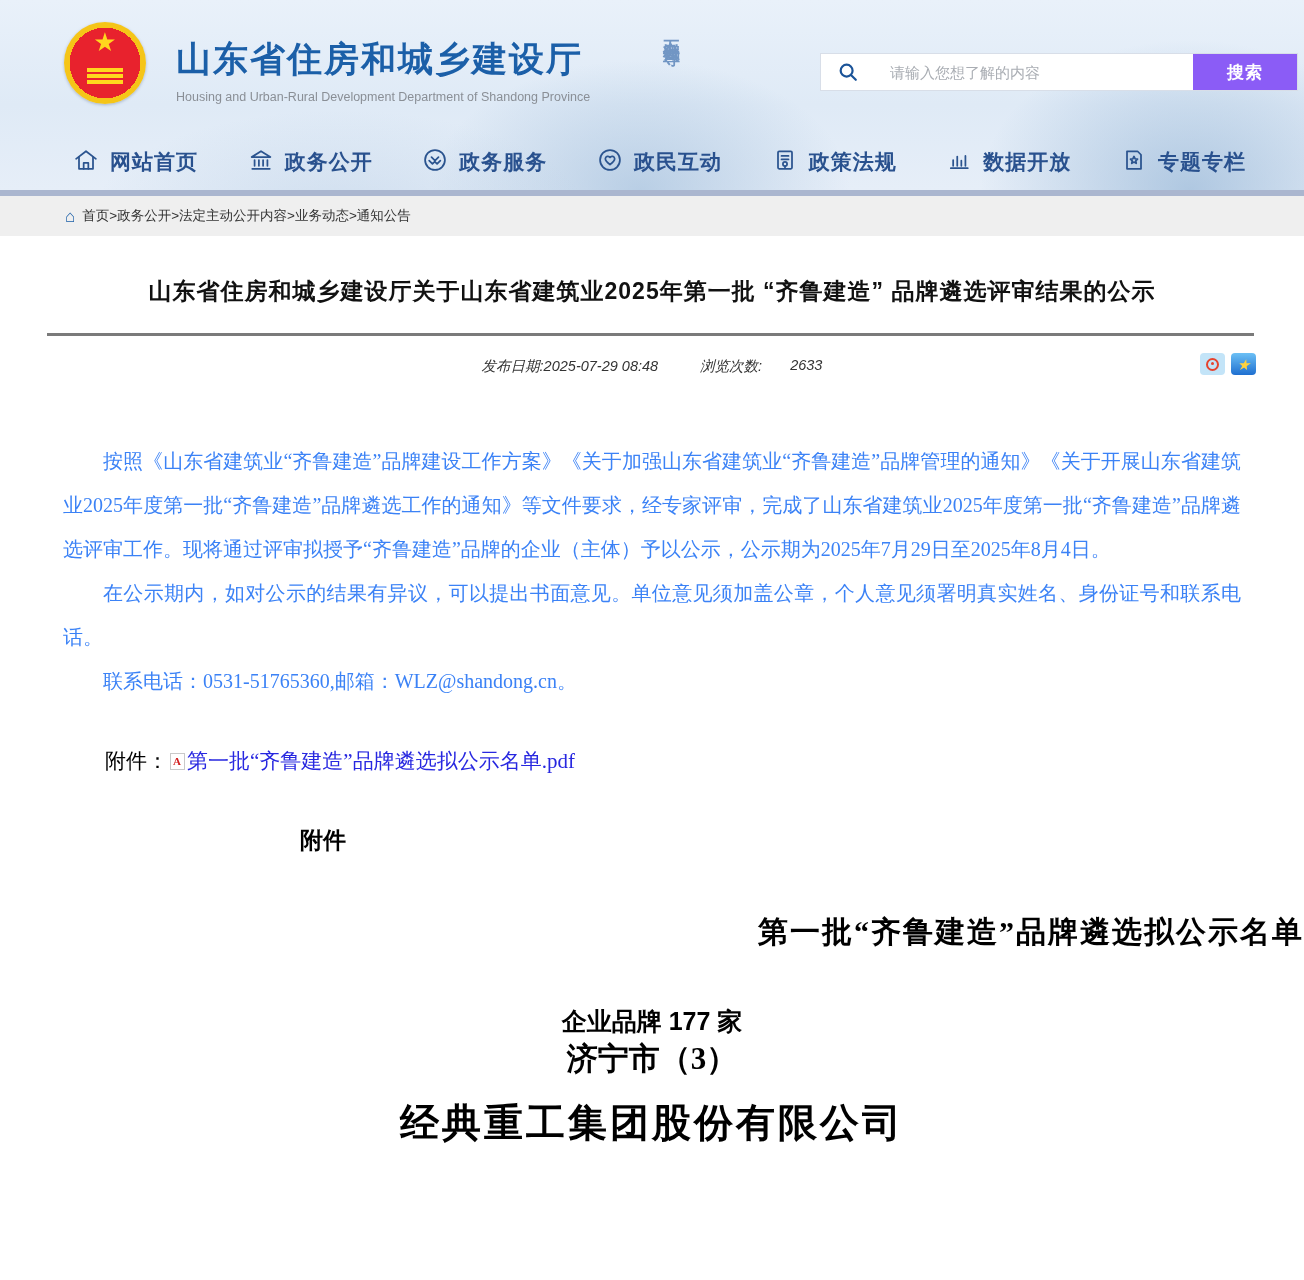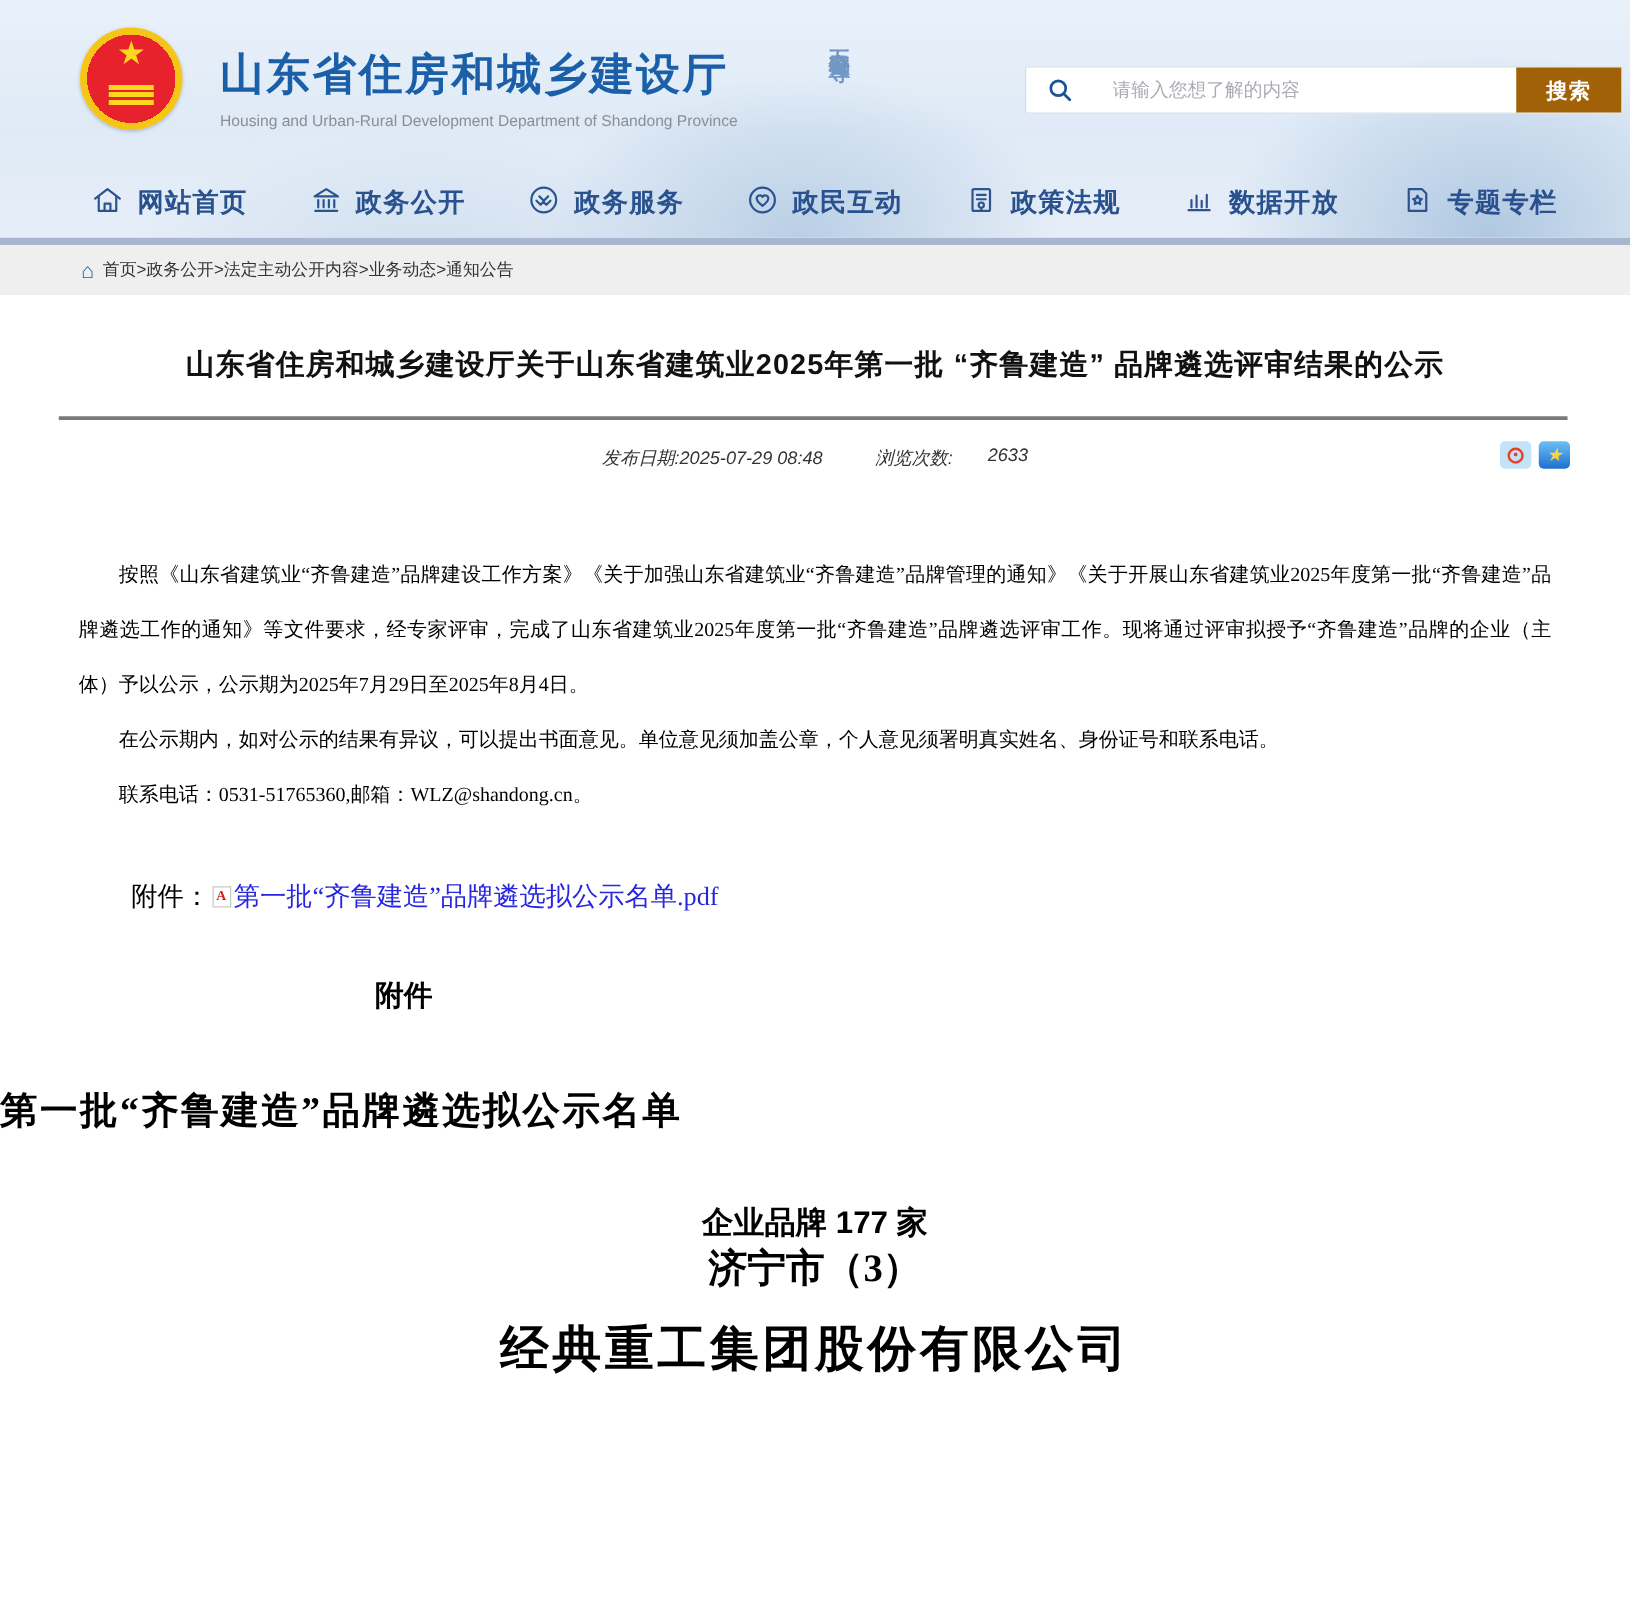--- a/index.html
+++ b/index.html
@@ -31,21 +31,21 @@
     background:linear-gradient(180deg,#ffd71e 0 4px, transparent 4px 6px, #ffd71e 6px 10px, transparent 10px 12px, #ffd71e 12px 16px); }
   .brand-text { margin-left:30px; padding-top:14px; }
   .site-title { font-size:35px; font-weight:bold; color:#1b5fa8; letter-spacing:2px; }
   .site-subtitle { margin-top:7px; font-size:12.5px; color:#8a8f96; }
 
   .search-bar { position:absolute; left:820px; top:53px; width:478px; height:38px;
     display:flex; background:#fff; border:1px solid #d8dee8;gap:15px; }
   .search-icon-wrap { width:54px; display:flex; align-items:center; justify-content:center; }
   .search-input { flex:1; border:none; outline:none; font-size:15px; color:#333; background:transparent; }
   .search-input::placeholder { color:#a9adb3; }
-  .search-btn { width:84px; border:none; background:#a16207; color:#fff; font-size:17px;
+  .search-btn { width:104px; border:none; background:#8b5cf6; color:#fff; font-size:17px;
     font-weight:bold; cursor:pointer; letter-spacing:1px; }
 
   .main-nav { position:absolute; left:72px; right:58px; top:138px; height:48px;
     display:flex; justify-content:space-between; align-items:center; }
   .nav-item { display:flex; align-items:center; gap:10px; cursor:pointer; }
   .nav-item svg { width:28px; height:28px; stroke:#2b548f; fill:none;
     stroke-width:1.5; stroke-linecap:round; stroke-linejoin:round; }
   .nav-label { font-size:21px; font-weight:bold; color:#29518e; letter-spacing:1px; }
 
   .header-rule { height:6px; background:#aab6cf; }
@@ -69,37 +69,37 @@
     justify-content:center; cursor:pointer; }
   .weibo { background:#c3e4f8; }
   .weibo .eye { width:13px; height:13px; border:2.5px solid #e6432e; border-radius:50%;
     position:relative; }
   .weibo .eye::after { content:""; position:absolute; left:2.5px; top:2.5px; width:3px;
     height:3px; background:#e6432e; border-radius:50%; }
   .qzone { background:linear-gradient(180deg,#6cc0f5,#1f6fd0); color:#ffd23d;
     font-size:15px; line-height:1; }
 
   .article-body { margin:58px 63px 0; font-family:"Liberation Serif","DejaVu Serif",serif;
-    font-size:16px; color:#000000; }
+    font-size:20px; color:#3b82f6; }
   .article-body p { line-height:44px; text-indent:2em; text-align:justify; }
 
   .attachment-row { margin:44px 63px 0; font-family:"Liberation Serif","DejaVu Serif",serif;
     font-size:21px; display:flex; align-items:center; }
   .attachment-row .indent { width:2em; }
   .pdf-icon { width:15px; height:17px; background:#fff; border:1px solid #c9c9c9;
     margin:0 2px 0 2px; position:relative; display:inline-block; }
   .pdf-icon::after { content:"A"; position:absolute; left:2px; top:1px; font-size:11px;
     font-weight:bold; color:#d21e1e; font-family:"Liberation Serif",serif; }
   .attachment-link { color:#2727e0; text-decoration:none; cursor:pointer; }
 
   
   .doc-preview { margin-top:50px; font-family:"Liberation Serif","DejaVu Serif",serif; color:#000; }
   .doc-appendix { margin-left:300px; font-size:23px; font-weight:bold;
     font-family:"Liberation Sans",sans-serif; }
-  .doc-title { margin-top:56px; text-align:left; font-size:30px; font-weight:bold;
+  .doc-title { margin-top:56px; text-align:right; font-size:30px; font-weight:bold;
     letter-spacing:2px; }
   .doc-count { margin-top:52px; text-align:center; font-size:25px; font-weight:bold;
     font-family:"Liberation Sans",sans-serif; }
   .doc-city { text-align:center; font-size:31px; font-weight:bold; }
   .doc-company { margin-top:16px; text-align:center; font-size:39px; font-weight:bold;
     letter-spacing:3px; }
 </style>
 </head>
 <body>
 

